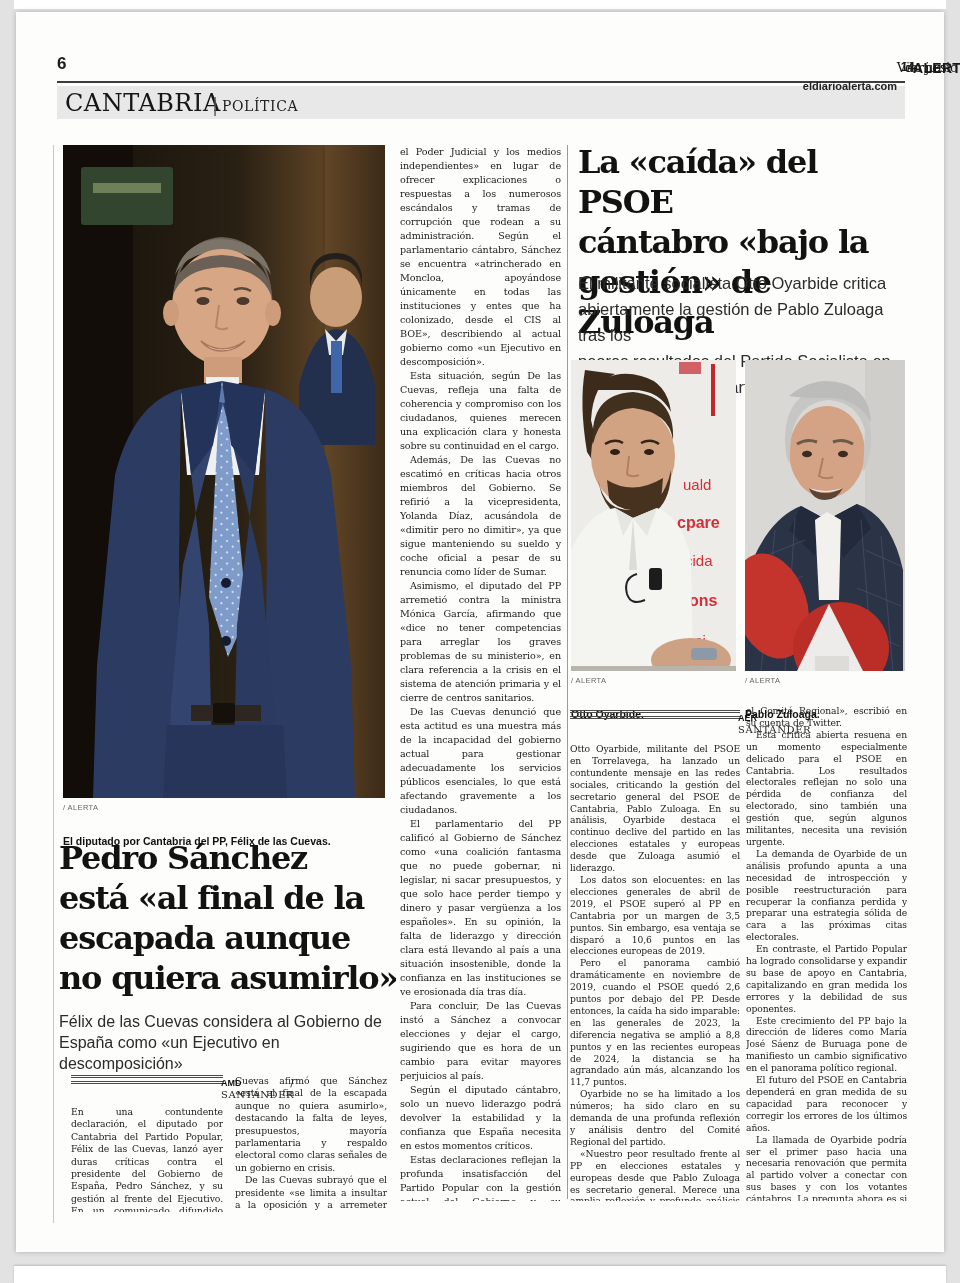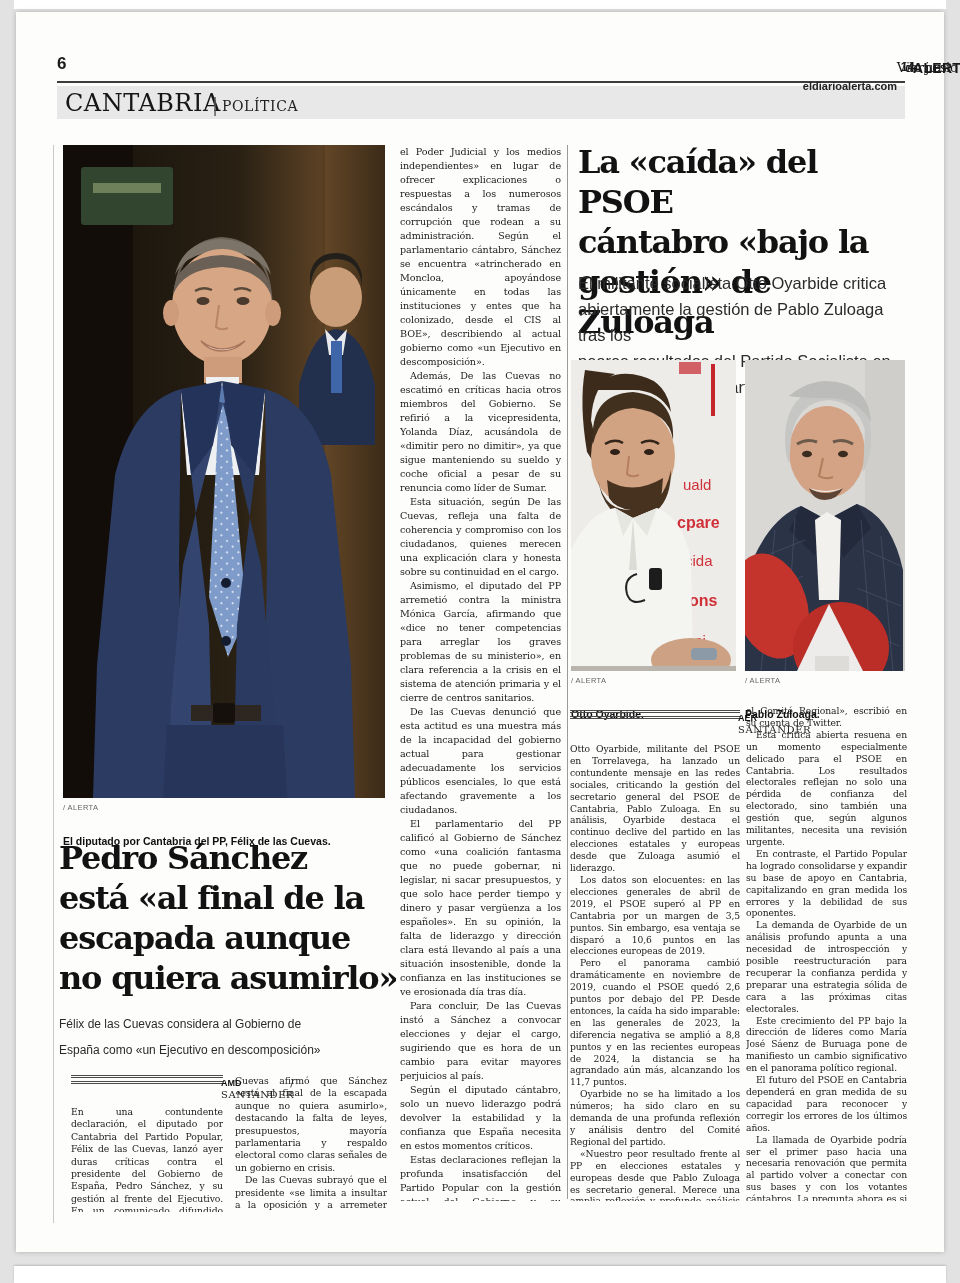--- a/index.html
+++ b/index.html
@@ -44,21 +44,21 @@
   .cap .cap-c { position:static; font:7.5px "Liberation Sans",sans-serif; color:#666; letter-spacing:0.4px; }
   .hl { font-weight:bold; font-family:"DejaVu Serif",serif; color:#121212; white-space:pre-line; }
   .sh { font-family:"Liberation Sans",sans-serif; color:#2b2b2b; white-space:pre-line; }
   .vrule { background:#9a9a9a; }
 
   
   .margin-rule { left:37px; top:133px; width:1px; height:1078px; background:#c8c8c8; }
   .photo-main { left:47px; top:133px; width:322px; height:653px; background:#241c12; }
   .cap-main { left:47px; top:791px; width:330px; }
   .hl-left { left:43px; top:826px; width:348px; font-size:32px; line-height:40px; letter-spacing:-1.2px; }
-  .sh-left { left:43px; top:999px; width:345px; font-size:12px; line-height:26px; }
+  .sh-left { left:43px; top:999px; width:345px; font-size:16px; line-height:21px; }
   .byline-a { left:55px; top:1063px; width:152px; }
   .col-a { left:55px; top:1094px; width:152px; height:106px; }
   .col-b { left:219px; top:1063px; width:152px; height:137px; }
   .col-c { left:384px; top:133px; width:161px; height:1056px; }
   .col-c .bt { font-size:9.6px; line-height:14px; }
   .divider-mid { left:551px; top:133px; width:1px; height:1054px; }
 
   
   .hl-right { left:562px; top:130px; width:334px; font-size:32px; line-height:40px; letter-spacing:-1.2px; }
   .sh-right { left:562px; top:258px; width:336px; font-size:16.5px; line-height:26px; }
@@ -176,22 +176,22 @@
 
   <div class="colbox col-a">
     <p class="bt">En una contundente declaración, el diputado por Cantabria del Partido Popular, Félix de las Cuevas, lanzó ayer duras críticas contra el presidente del Gobierno de España, Pedro Sánchez, y su gestión al frente del Ejecutivo. En un comunicado difundido ayer, De las</p>
   </div>
   <div class="colbox col-b">
     <p class="bt">Cuevas afirmó que Sánchez «está al final de la escapada aunque no quiera asumirlo», destacando la falta de leyes, presupuestos, mayoría parlamentaria y respaldo electoral como claras señales de un gobierno en crisis.</p>
     <p class="bt ind">De las Cuevas subrayó que el presidente «se limita a insultar a la oposición y a arremeter contra</p>
   </div>
   <div class="colbox col-c">
     <p class="bt">el Poder Judicial y los medios independientes» en lugar de ofrecer explicaciones o respuestas a los numerosos escándalos y tramas de corrupción que rodean a su administración. Según el parlamentario cántabro, Sánchez se encuentra «atrincherado en Moncloa, apoyándose únicamente en todas las instituciones y entes que ha colonizado, desde el CIS al BOE», describiendo al actual gobierno como «un Ejecutivo en descomposición».</p>
+    <p class="bt ind">Esta situación, según De las Cuevas, refleja una falta de coherencia y compromiso con los ciudadanos, quienes merecen una explicación clara y honesta sobre su continuidad en el cargo.</p>
     <p class="bt ind">Además, De las Cuevas no escatimó en críticas hacia otros miembros del Gobierno. Se refirió a la vicepresidenta, Yolanda Díaz, acusándola de «dimitir pero no dimitir», ya que sigue manteniendo su sueldo y coche oficial a pesar de su renuncia como líder de Sumar.</p>
-    <p class="bt ind">Esta situación, según De las Cuevas, refleja una falta de coherencia y compromiso con los ciudadanos, quienes merecen una explicación clara y honesta sobre su continuidad en el cargo.</p>
     <p class="bt ind">Asimismo, el diputado del PP arremetió contra la ministra Mónica García, afirmando que «dice no tener competencias para arreglar los graves problemas de su ministerio», en clara referencia a la crisis en el sistema de atención primaria y el cierre de centros sanitarios.</p>
     <p class="bt ind">De las Cuevas denunció que esta actitud es una muestra más de la incapacidad del gobierno actual para gestionar adecuadamente los servicios públicos esenciales, lo que está afectando gravemente a los ciudadanos.</p>
     <p class="bt ind">El parlamentario del PP calificó al Gobierno de Sánchez como «una coalición fantasma que no puede gobernar, ni legislar, ni sacar presupuestos, y que solo hace perder tiempo y dinero y pasar vergüenza a los españoles». En su opinión, la falta de liderazgo y dirección clara está llevando al país a una situación insostenible, donde la confianza en las instituciones se ve erosionada día tras día.</p>
     <p class="bt ind">Para concluir, De las Cuevas instó a Sánchez a convocar elecciones y dejar el cargo, sugiriendo que es hora de un cambio para evitar mayores perjuicios al país.</p>
     <p class="bt ind">Según el diputado cántabro, solo un nuevo liderazgo podrá devolver la estabilidad y la confianza que España necesita en estos momentos críticos.</p>
     <p class="bt ind">Estas declaraciones reflejan la profunda insatisfacción del Partido Popular con la gestión actual del Gobierno y su convicción de que es necesario un cambio urgente en la dirección del país. Con la situación política y económica en un punto crítico, De las Cuevas y el Partido Popular consideran que la única solución viable es un nuevo gobierno que pueda abordar con eficacia los retos y desafíos que enfrenta España.</p>
   </div>
 
   <div class="vrule divider-mid"></div>
 
@@ -291,20 +291,20 @@
   <div class="colbox col-1">
     <p class="bt">Otto Oyarbide, militante del PSOE en Torrelavega, ha lanzado un contundente mensaje en las redes sociales, criticando la gestión del secretario general del PSOE de Cantabria, Pablo Zuloaga. En su análisis, Oyarbide destaca el continuo declive del partido en las elecciones estatales y europeas desde que Zuloaga asumió el liderazgo.</p>
     <p class="bt ind">Los datos son elocuentes: en las elecciones generales de abril de 2019, el PSOE superó al PP en Cantabria por un margen de 3,5 puntos. Sin embargo, esa ventaja se disparó a 10,6 puntos en las elecciones europeas de 2019.</p>
     <p class="bt ind">Pero el panorama cambió dramáticamente en noviembre de 2019, cuando el PSOE quedó 2,6 puntos por debajo del PP. Desde entonces, la caída ha sido imparable: en las generales de 2023, la diferencia negativa se amplió a 8,8 puntos y en las recientes europeas de 2024, la distancia se ha agrandado aún más, alcanzando los 11,7 puntos.</p>
     <p class="bt ind">Oyarbide no se ha limitado a los números; ha sido claro en su demanda de una profunda reflexión y análisis dentro del Comité Regional del partido.</p>
     <p class="bt ind">«Nuestro peor resultado frente al PP en elecciones estatales y europeas desde que Pablo Zuloaga es secretario general. Merece una amplia reflexión y profundo análisis en</p>
   </div>
   <div class="colbox col-2">
     <p class="bt">el Comité Regional», escribió en su cuenta de Twitter.</p>
     <p class="bt ind">Esta crítica abierta resuena en un momento especialmente delicado para el PSOE en Cantabria. Los resultados electorales reflejan no solo una pérdida de confianza del electorado, sino también una gestión que, según algunos militantes, necesita una revisión urgente.</p>
+    <p class="bt ind">La demanda de Oyarbide de un análisis profundo apunta a una necesidad de introspección y posible reestructuración para recuperar la confianza perdida y preparar una estrategia sólida de cara a las próximas citas electorales.</p>
     <p class="bt ind">En contraste, el Partido Popular ha logrado consolidarse y expandir su base de apoyo en Cantabria, capitalizando en gran medida los errores y la debilidad de sus oponentes.</p>
-    <p class="bt ind">La demanda de Oyarbide de un análisis profundo apunta a una necesidad de introspección y posible reestructuración para recuperar la confianza perdida y preparar una estrategia sólida de cara a las próximas citas electorales.</p>
     <p class="bt ind">Este crecimiento del PP bajo la dirección de líderes como María José Sáenz de Buruaga pone de manifiesto un cambio significativo en el panorama político regional.</p>
     <p class="bt ind">El futuro del PSOE en Cantabria dependerá en gran medida de su capacidad para reconocer y corregir los errores de los últimos años.</p>
     <p class="bt ind">La llamada de Oyarbide podría ser el primer paso hacia una necesaria renovación que permita al partido volver a conectar con sus bases y con los votantes cántabros. La pregunta ahora es si el liderazgo actual está dispuesto a escuchar y actuar en consecuencia.</p>
   </div>
 
 </div>
 
 </body></html>

